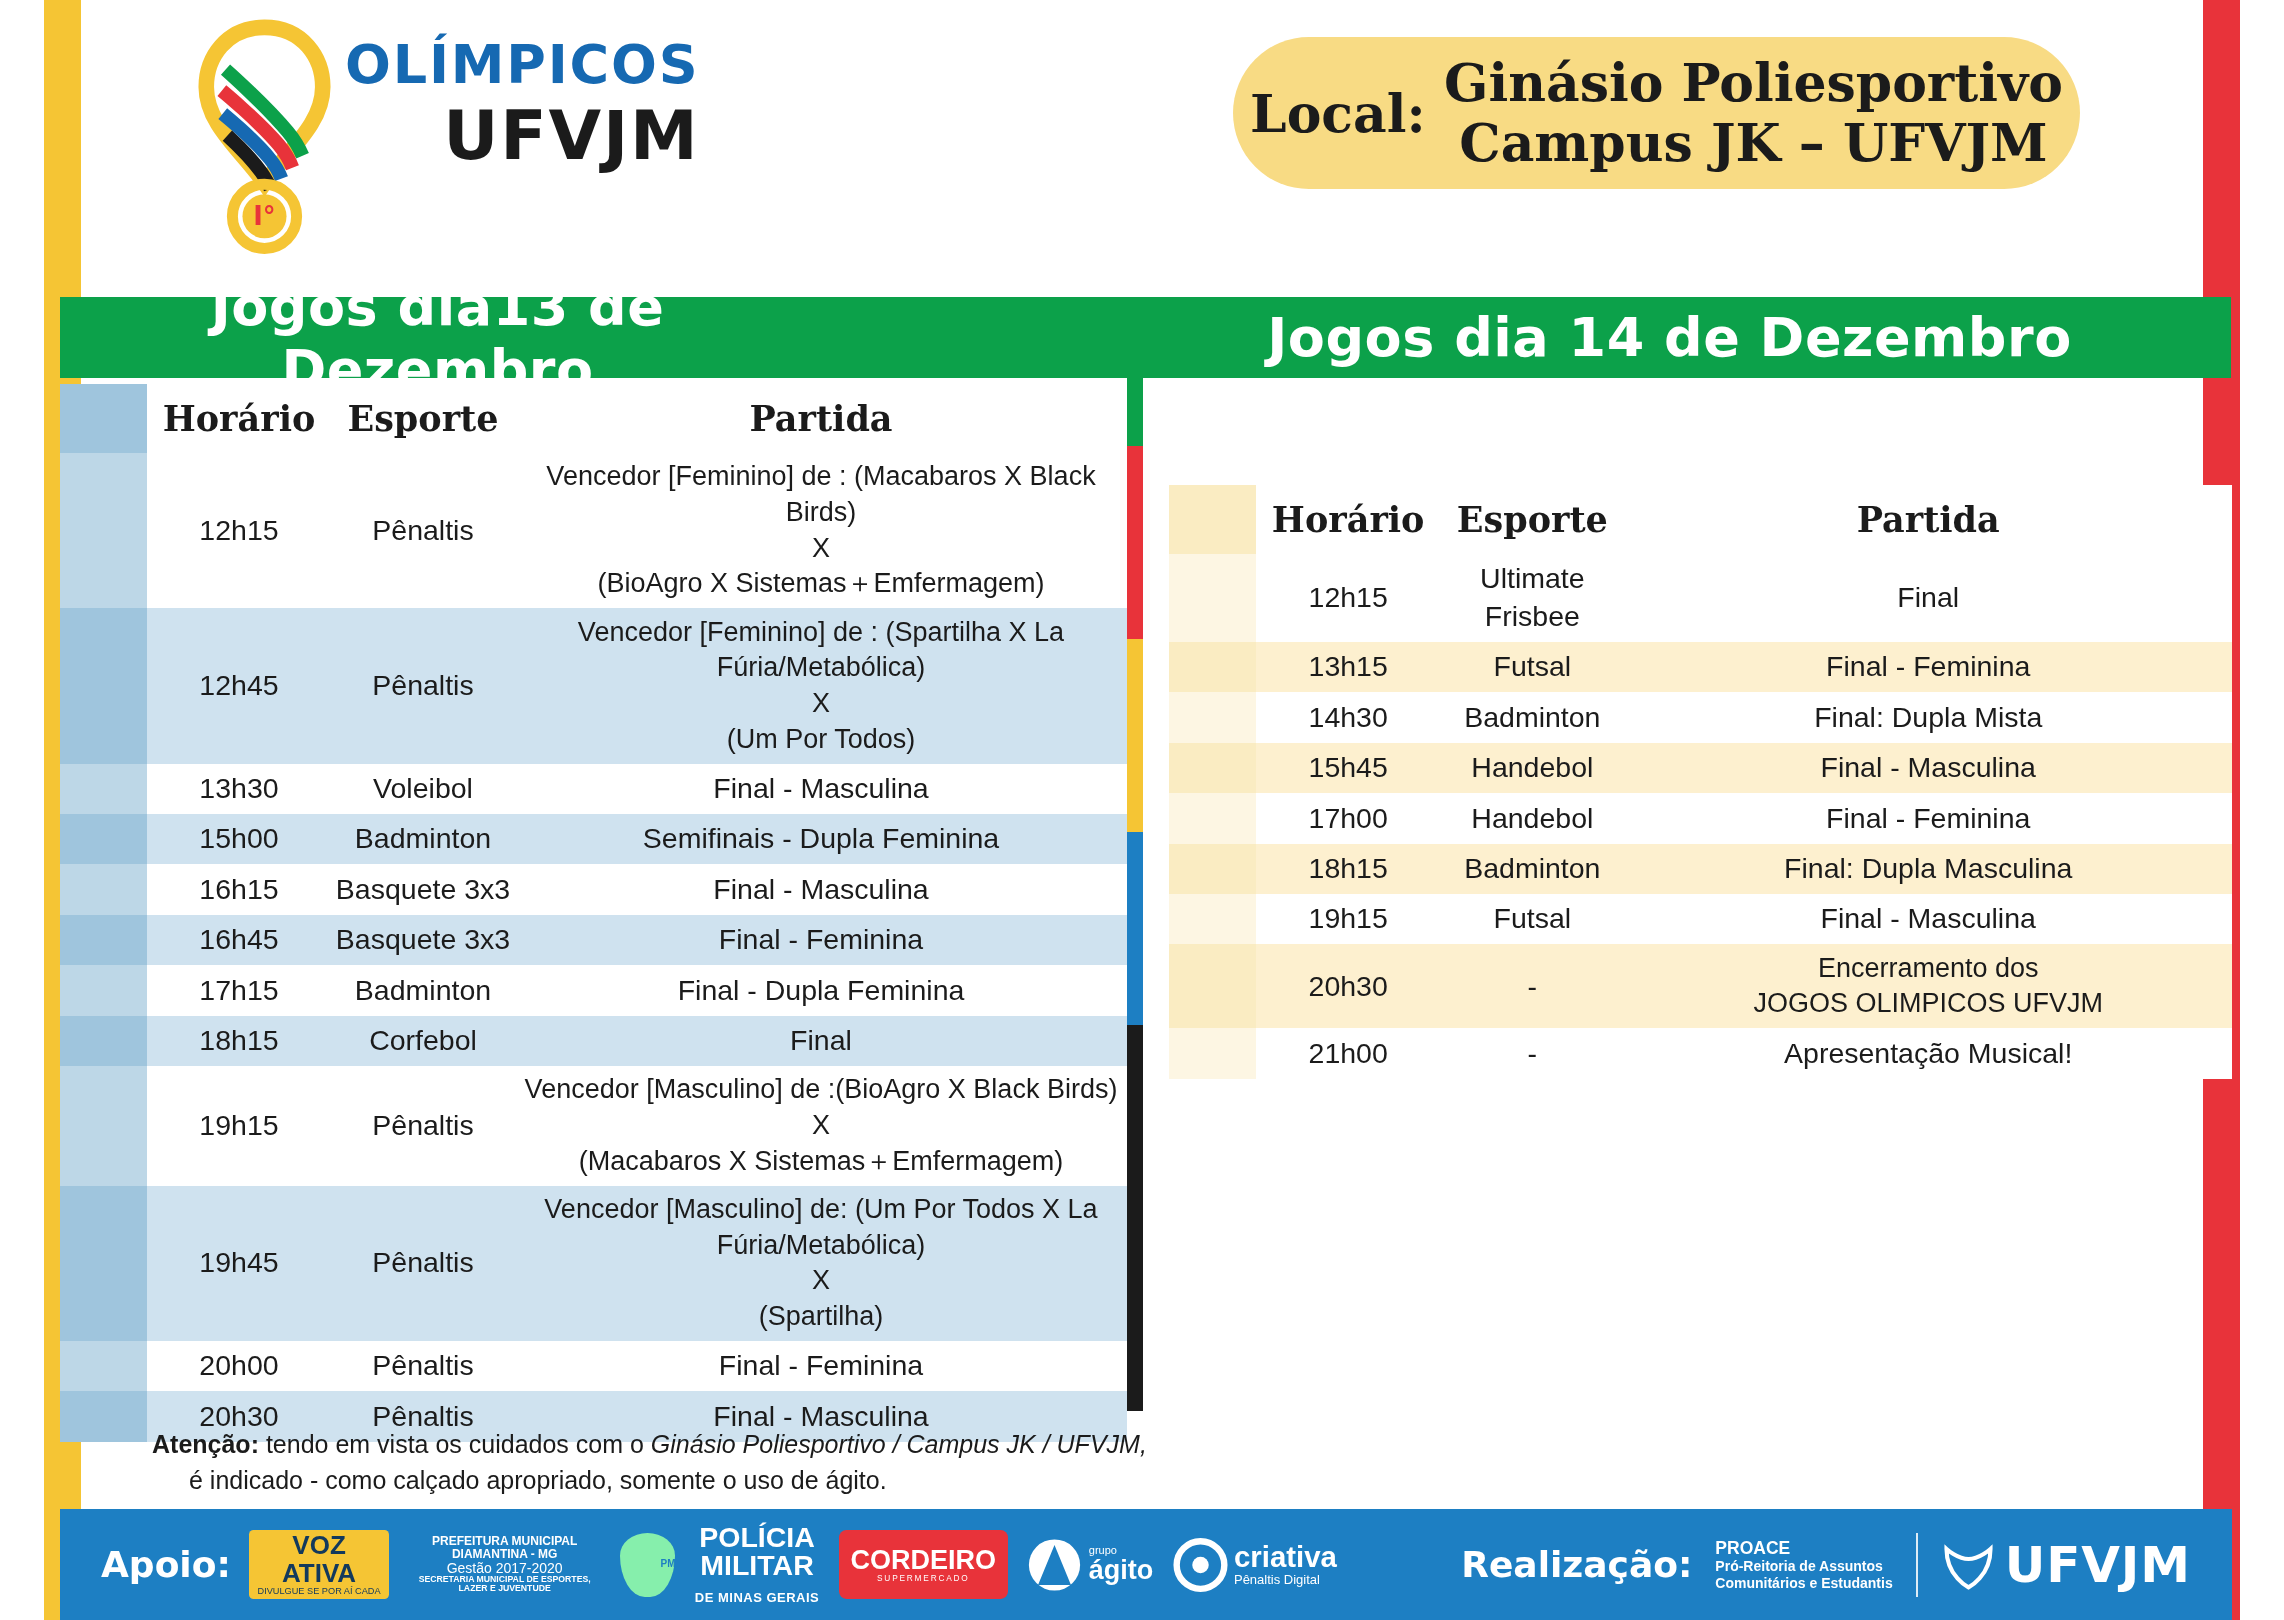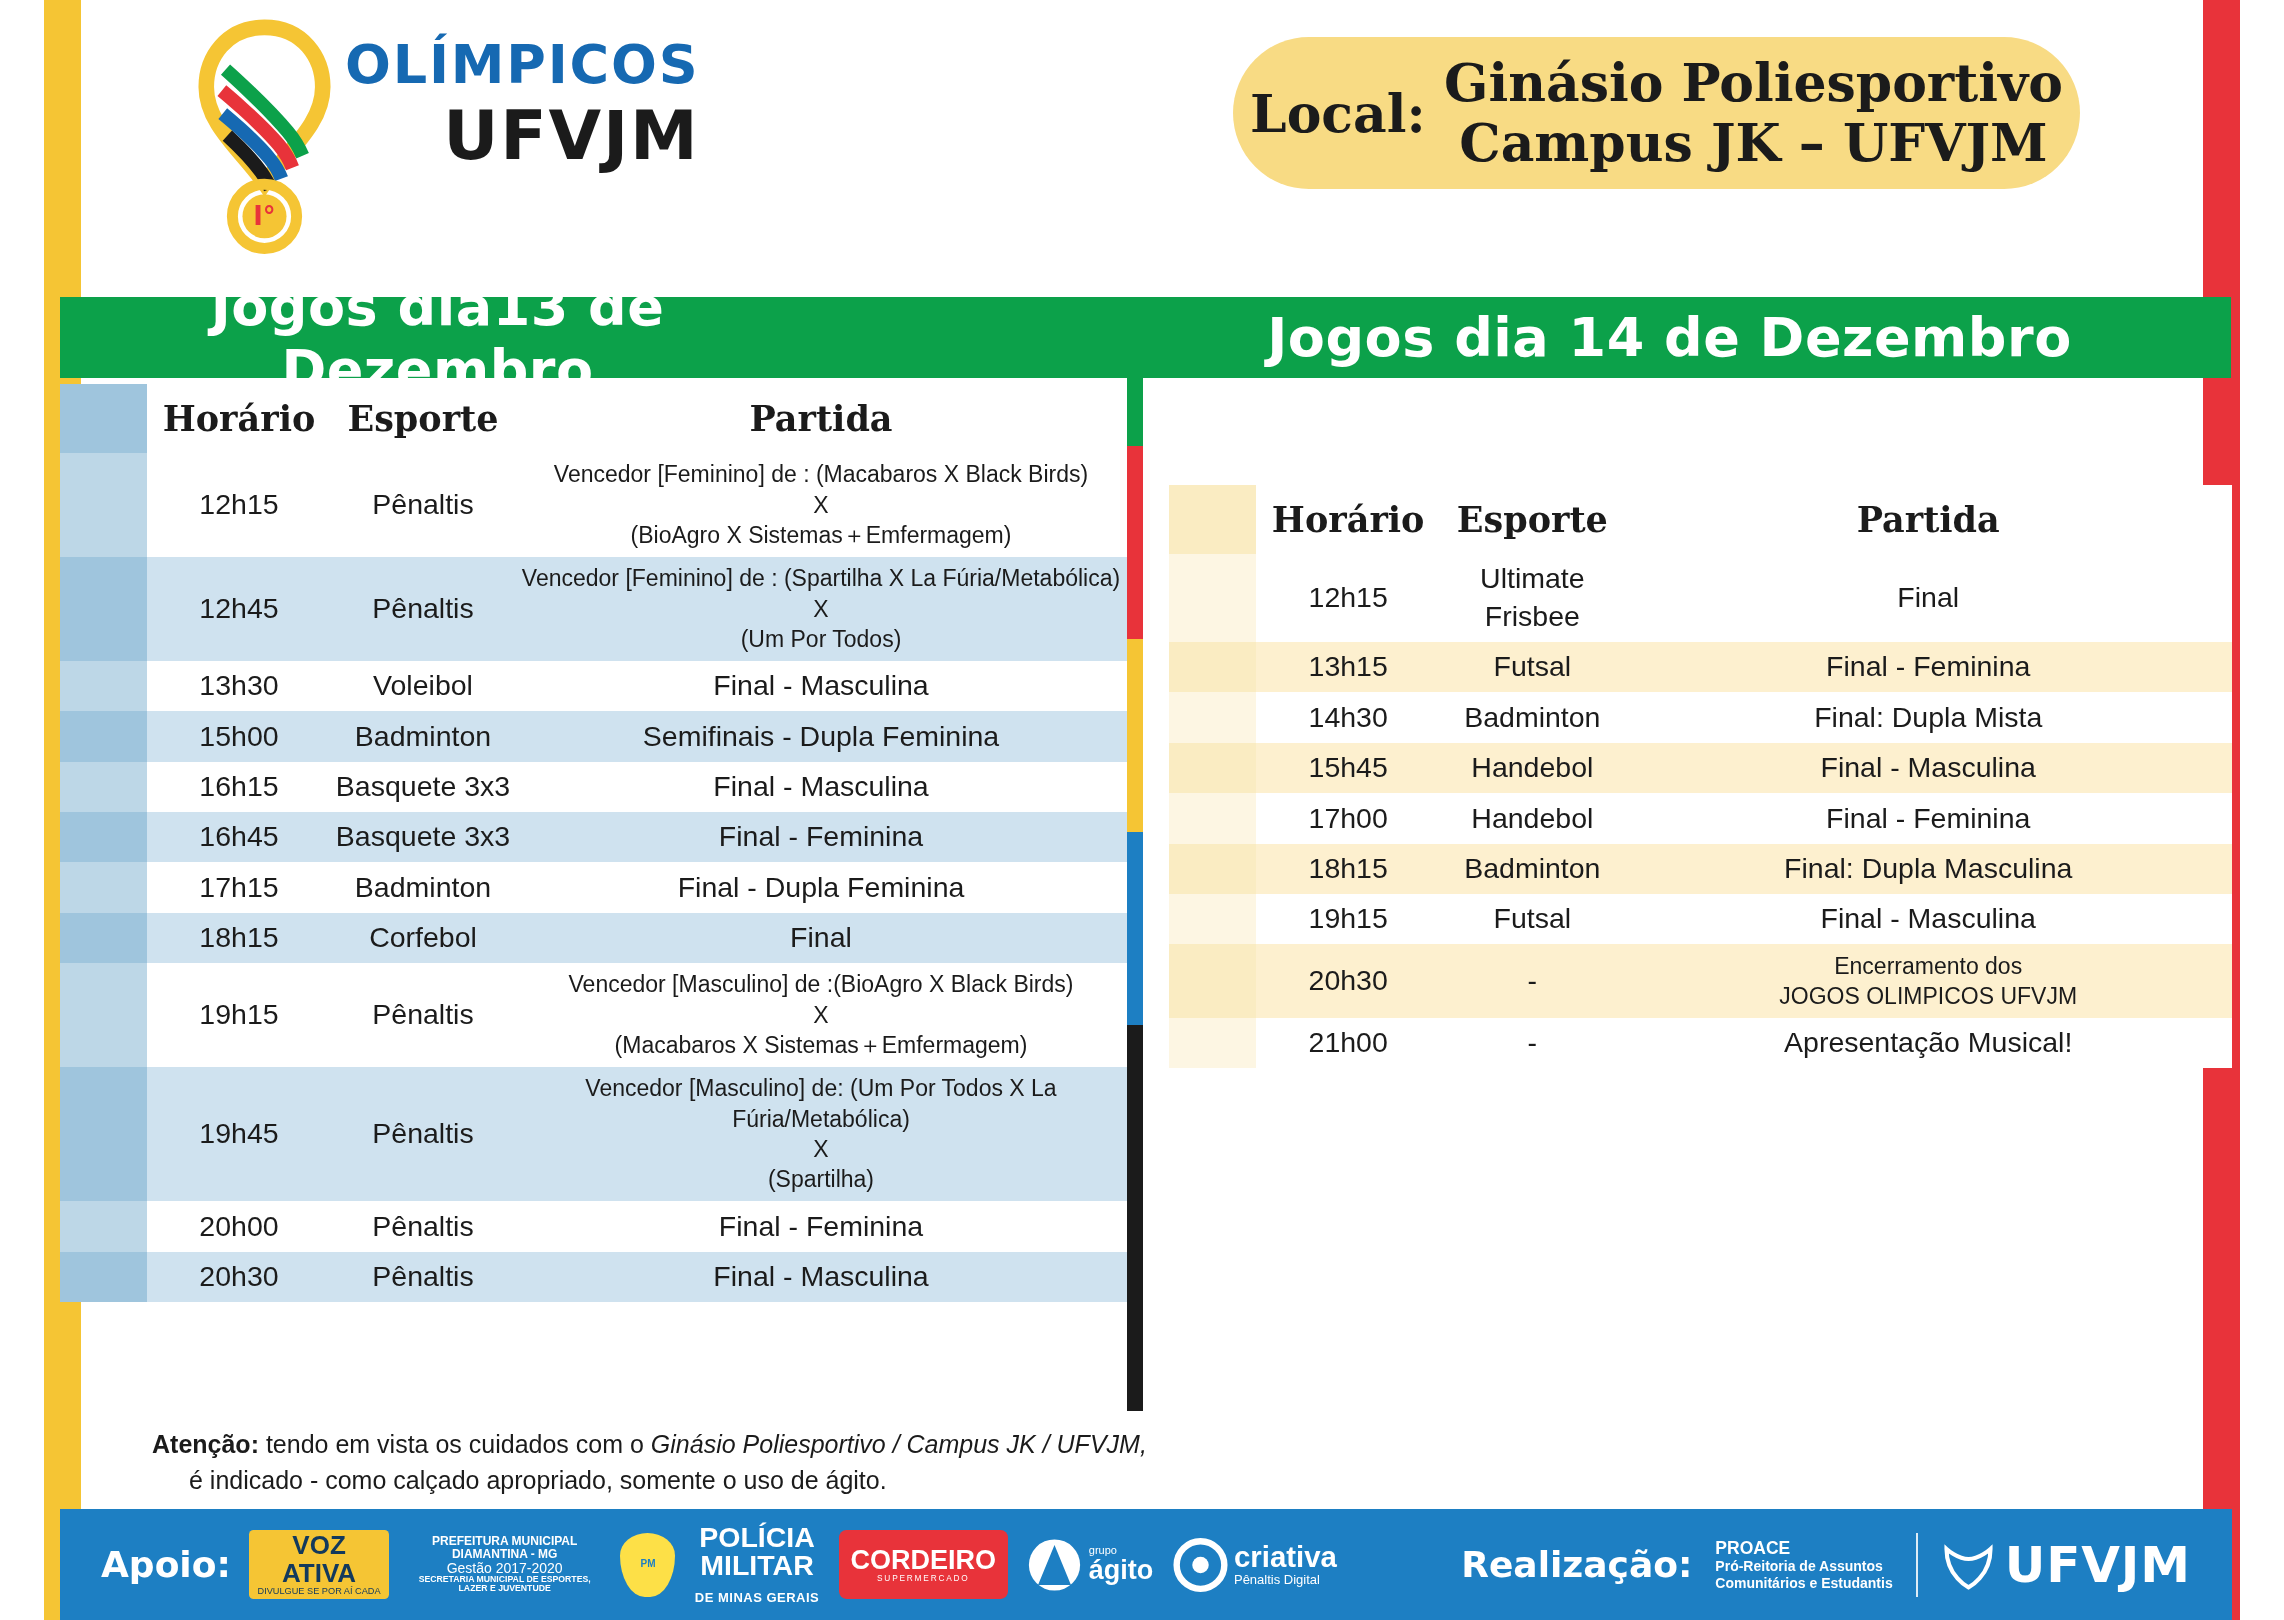--- a/index.html
+++ b/index.html
@@ -193,21 +193,21 @@
   .tbl-right col.c3 { width: 607px; }
 
   td.cell {
     font-family: "Liberation Sans", sans-serif;
     font-size: 28.5px;
     color: #1b1b1b;
     text-align: center;
     line-height: 1.32;
     padding: 6.4px 4.6px;
   }
-  td.cell.multi { font-size: 23px; }
+  td.cell.multi { font-size: 27px; }
 
   
   .tbl-left tr.odd td { background: #ffffff; }
   .tbl-left tr.even td { background: #cfe2ef; }
   .tbl-left td.swatch { background: #9fc5dd !important; }
   .tbl-left tr.odd td.swatch { background: #bdd7e7 !important; }
 
   
   .tbl-right tr.odd td { background: #ffffff; }
   .tbl-right tr.even td { background: #fdf0cf; }
@@ -269,23 +269,23 @@
   .sp-voz {
     background: #f5c534; color: #12395c;
     font-weight: bold; font-size: 26px;
     padding: 2.8px 8.3px; border-radius: 4.6px;
     flex-direction: column;
   }
   .sp-voz small { font-size: 9.2px; font-weight: normal; display: block; }
   .sp-prefeitura { font-size: 12px; font-weight: bold; max-width: 193px; }
   .sp-shield {
     width: 55px; height: 64px;
-    background: #fde047; color: #1d7fc3;
+    background: #86efac; color: #1d7fc3;
     border-radius: 50% 50% 45% 45% / 35% 35% 65% 65%;
-    font-size: 10px; font-weight: bold;
+    font-size: 10px; font-weight: bold; justify-content: flex-end;
   }
   .sp-policia { font-weight: bold; font-size: 28.5px; line-height: 0.96; }
   .sp-policia small { display: block; font-size: 13px; letter-spacing: 0.5px; margin-top: 13px; }
   .sp-cordeiro {
     background: #e8333a; color: #ffffff; font-weight: bold;
     font-size: 27px; padding: 3.7px 12px; border-radius: 7.4px;
     flex-direction: column;
   }
   .sp-cordeiro small { font-size: 8.3px; font-weight: normal; letter-spacing: 1.8px; }
   .sp-agito { font-weight: bold; font-size: 27px; }

